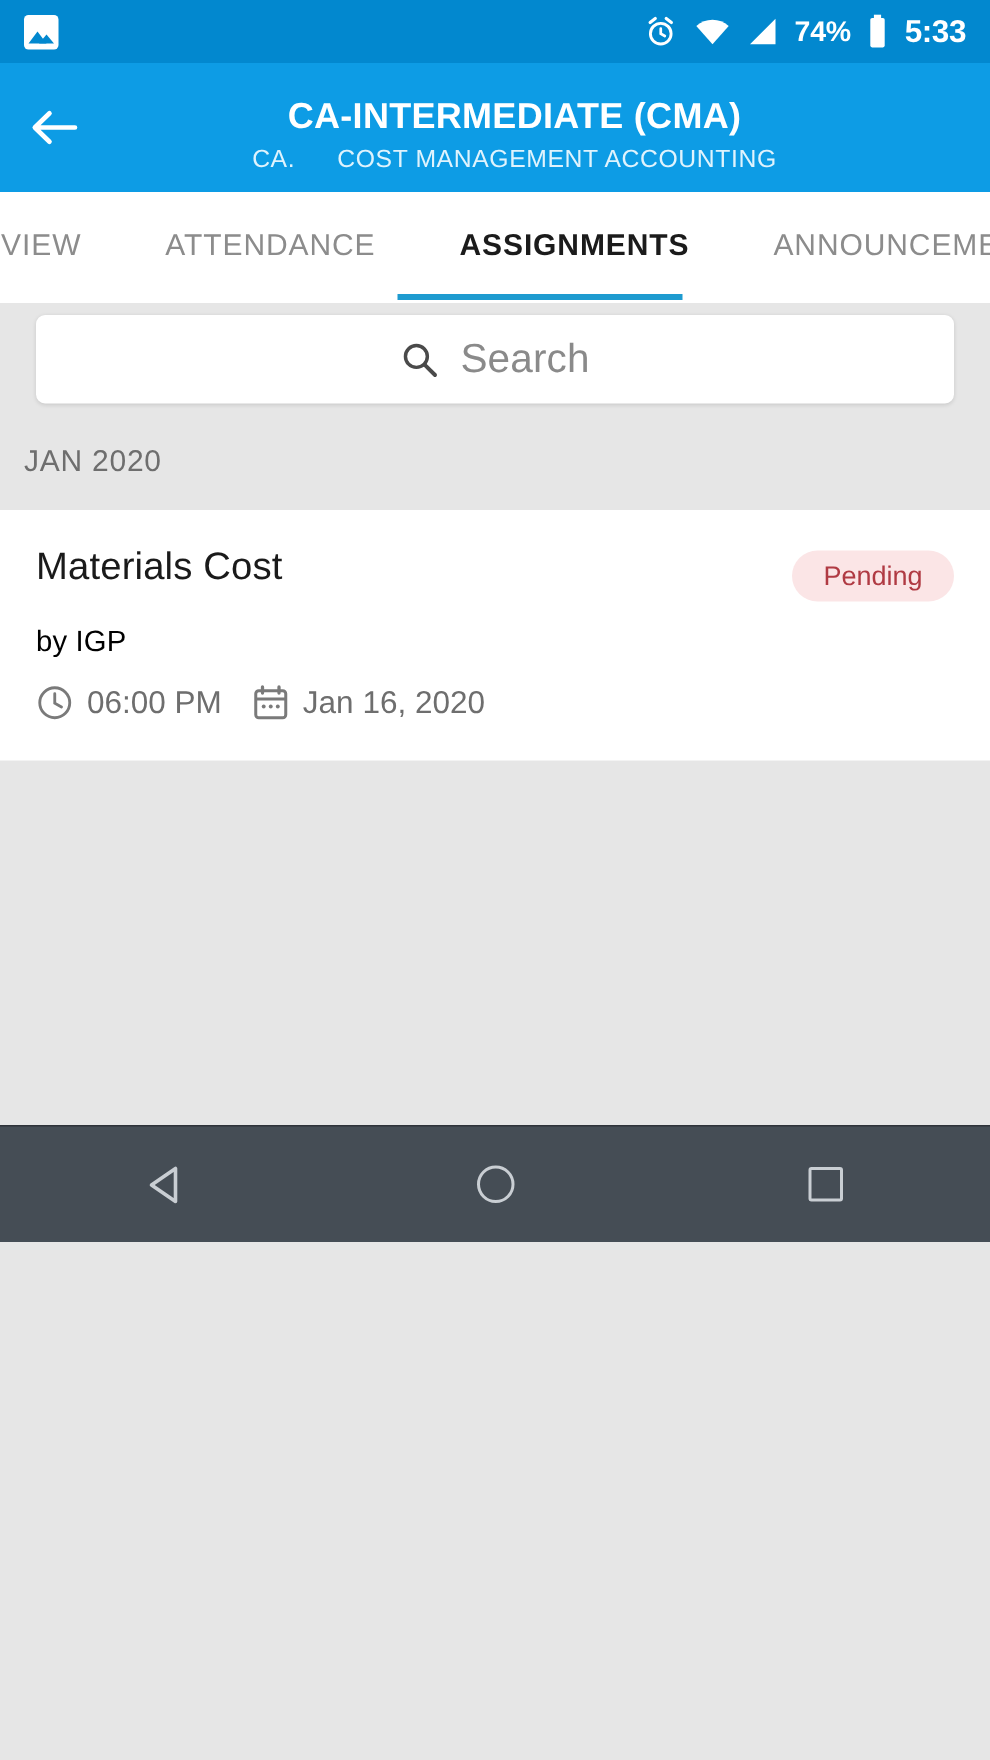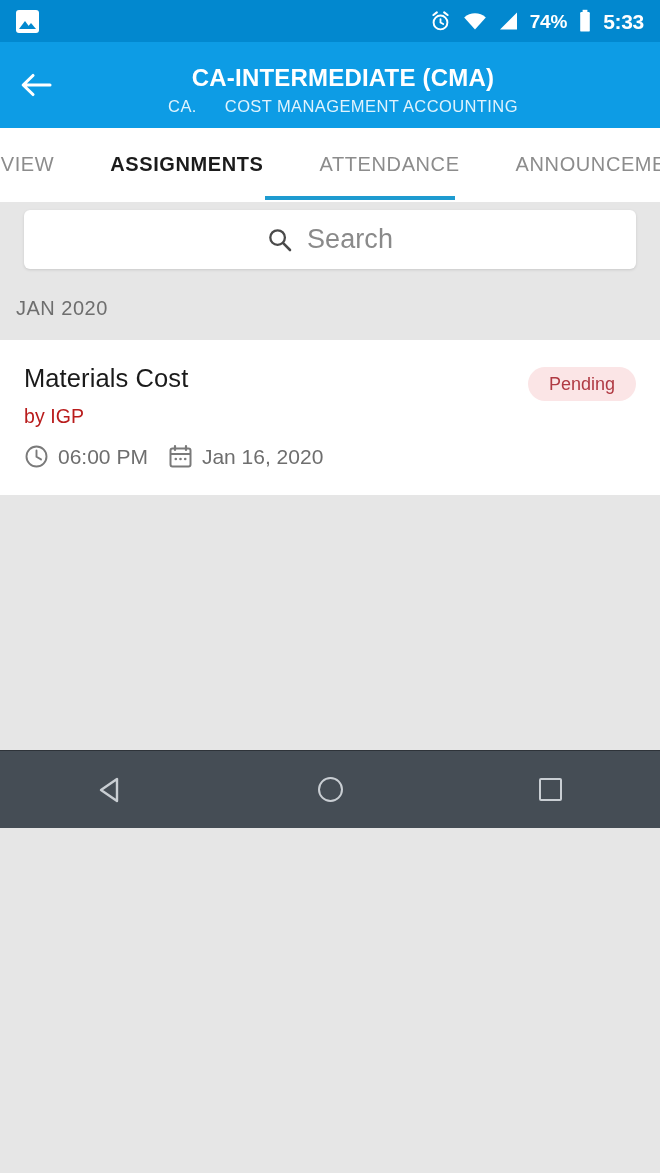--- a/index.html
+++ b/index.html
@@ -120,21 +120,21 @@
   .assignment-title {
     font-size:25.5px; color:#1a1a1a; letter-spacing:0.1px;
     line-height:1.15; flex:1;
   }
   .status-badge {
     background:#fbe5e6; color:#b03a43;
     font-size:18px; padding:8px 21px; border-radius:20px;
     line-height:1; white-space:nowrap; margin-top:3px;
   }
   .assignment-author {
-    font-size:19.5px; color:#b91c1c; margin-top:4px; letter-spacing:0.1px;
+    font-size:19.5px; color:#000000; margin-top:16px; letter-spacing:0.1px;
   }
   .assignment-meta {
     display:flex; align-items:center; margin-top:16px;
     font-size:21px; color:#6e6e6e;
   }
   .meta-group { display:flex; align-items:center; gap:9px; }
   .meta-group + .meta-group { margin-left:20px; }
 
   
   .nav-bar {
@@ -194,22 +194,22 @@
       <div class="appbar-title">CA-INTERMEDIATE (CMA)</div>
       <div class="appbar-subtitle">
         <span class="sub-code">CA.</span><span>COST MANAGEMENT ACCOUNTING</span>
       </div>
     </div>
   </div>
 
   <div class="tab-bar">
     <div class="tab-strip">
       <div class="tab">OVERVIEW</div>
+      <div class="tab">ATTENDANCE</div>
       <div class="tab active">ASSIGNMENTS</div>
-      <div class="tab">ATTENDANCE</div>
       <div class="tab">ANNOUNCEMENTS</div>
     </div>
     <div class="tab-indicator"></div>
   </div>
   <div class="tab-shadow"></div>
 
   <div class="content">
 
     <div class="search-wrap">
       <div class="search-card">

